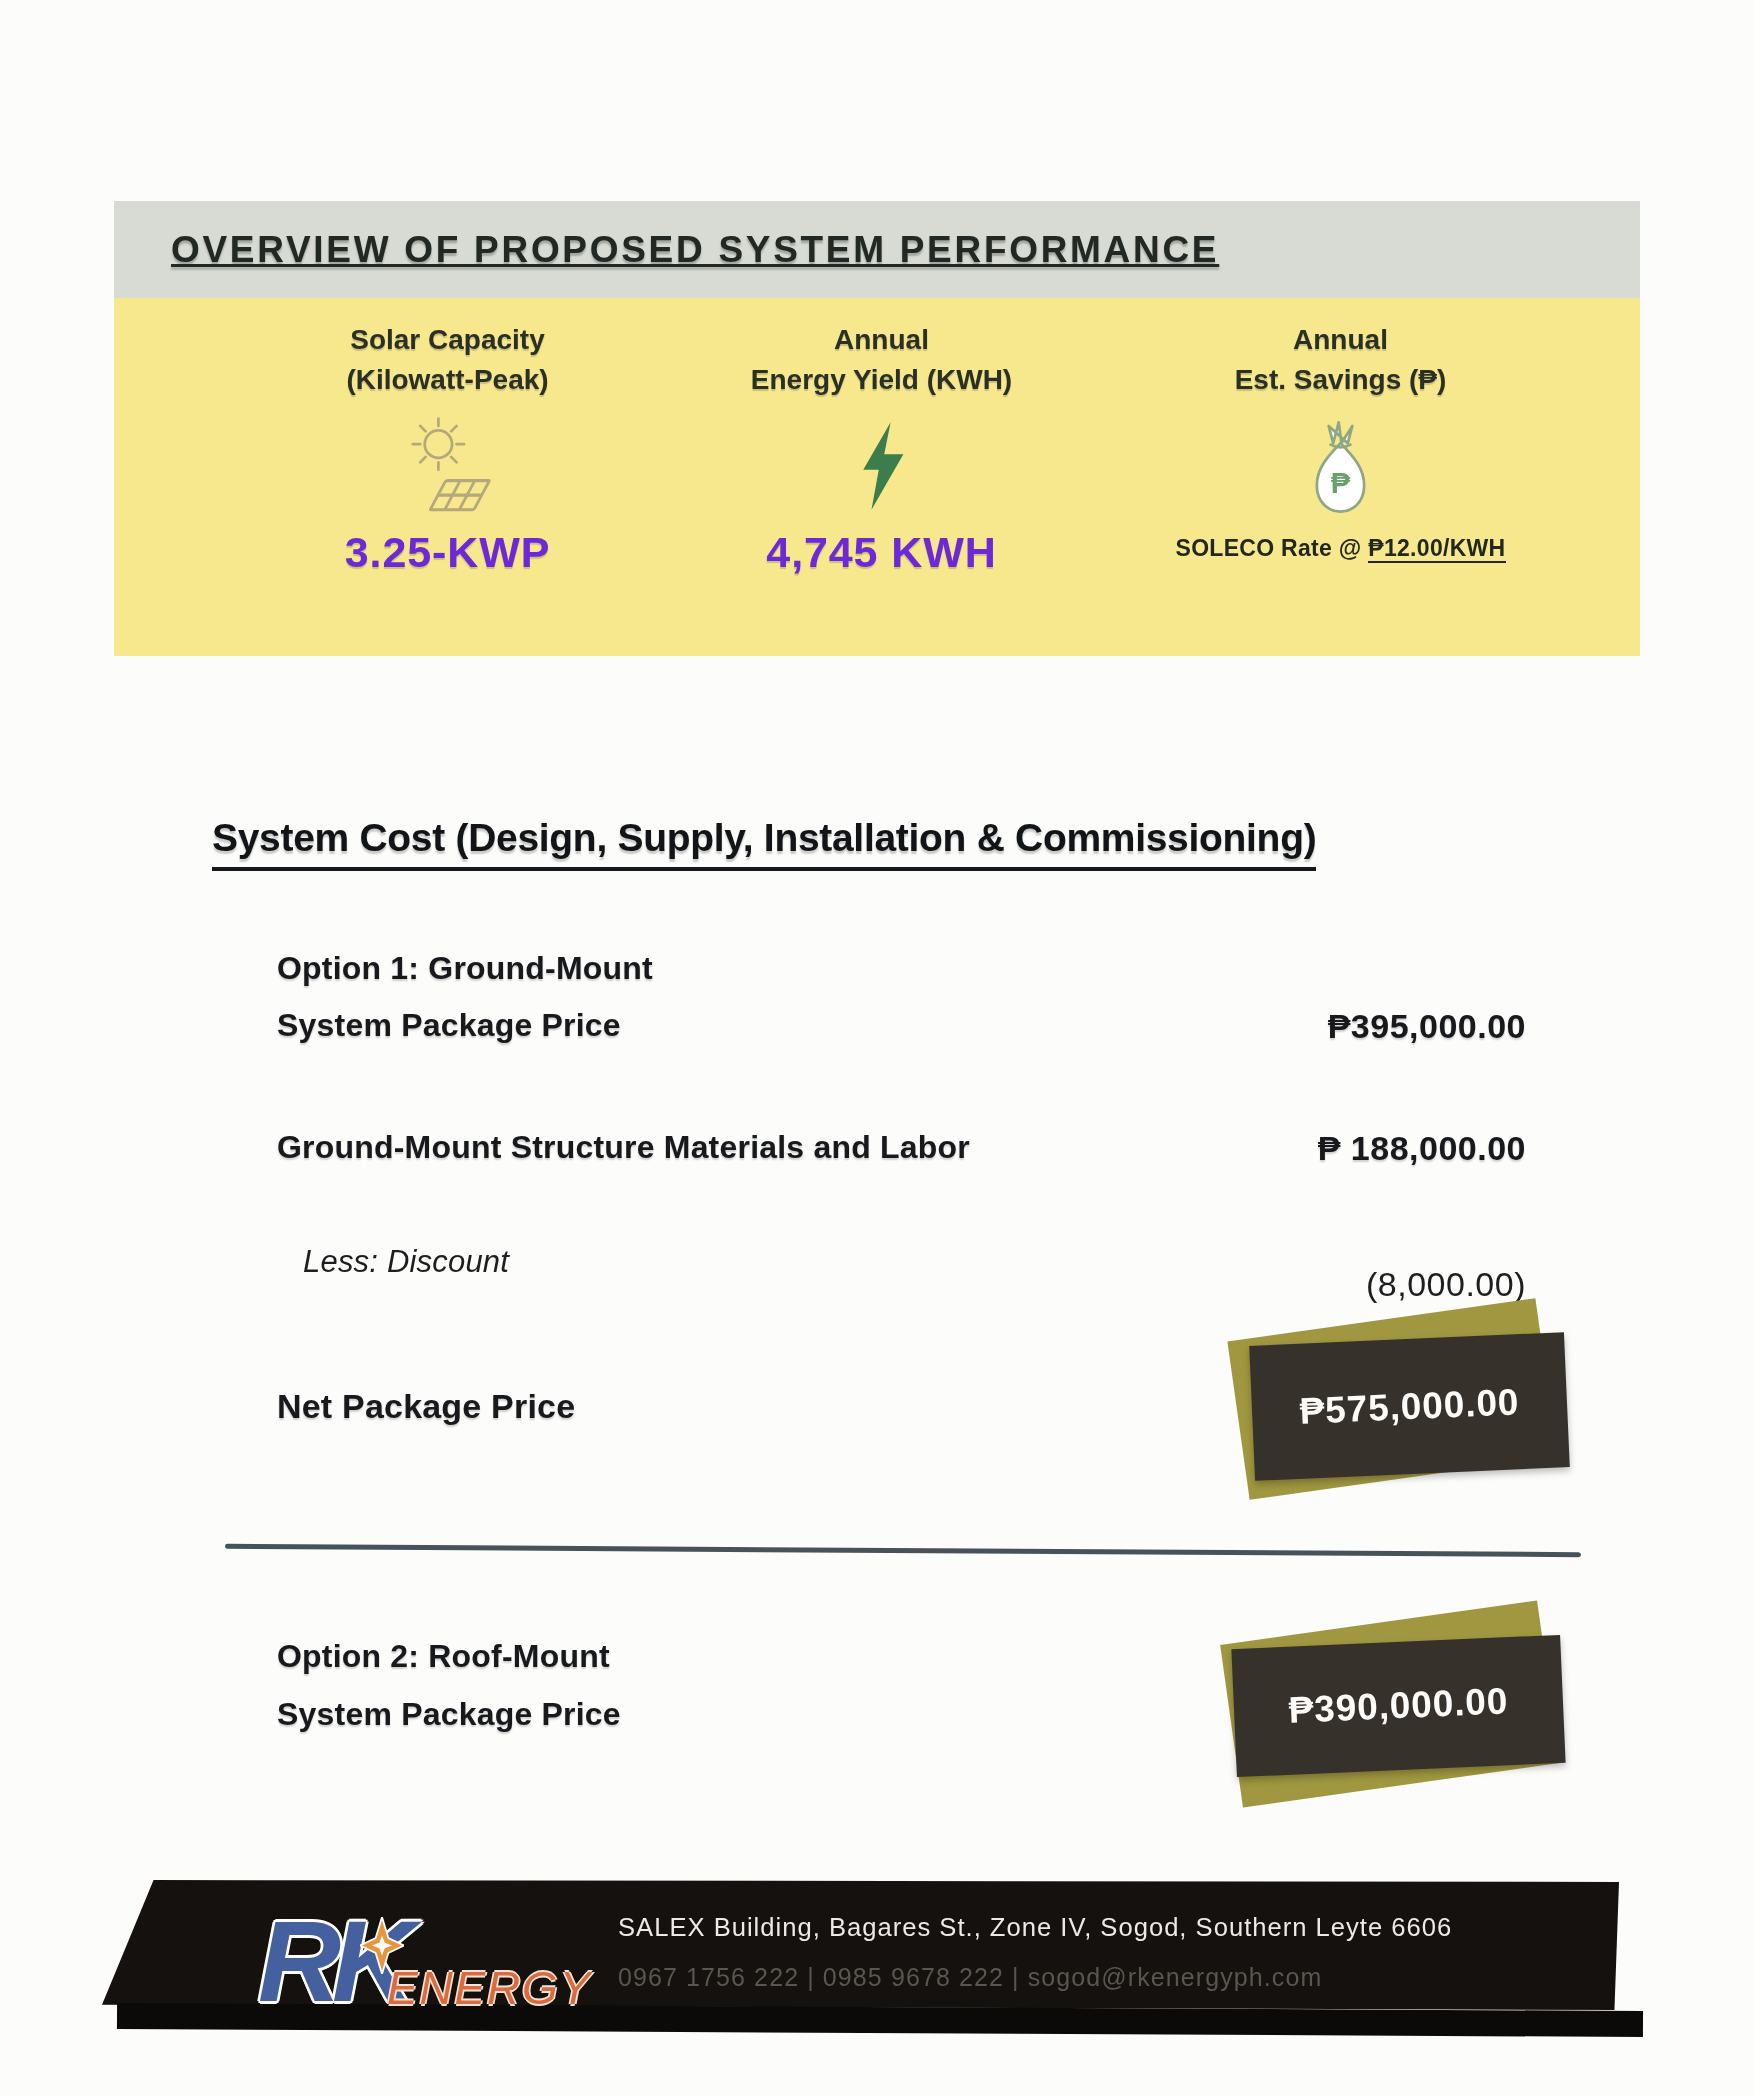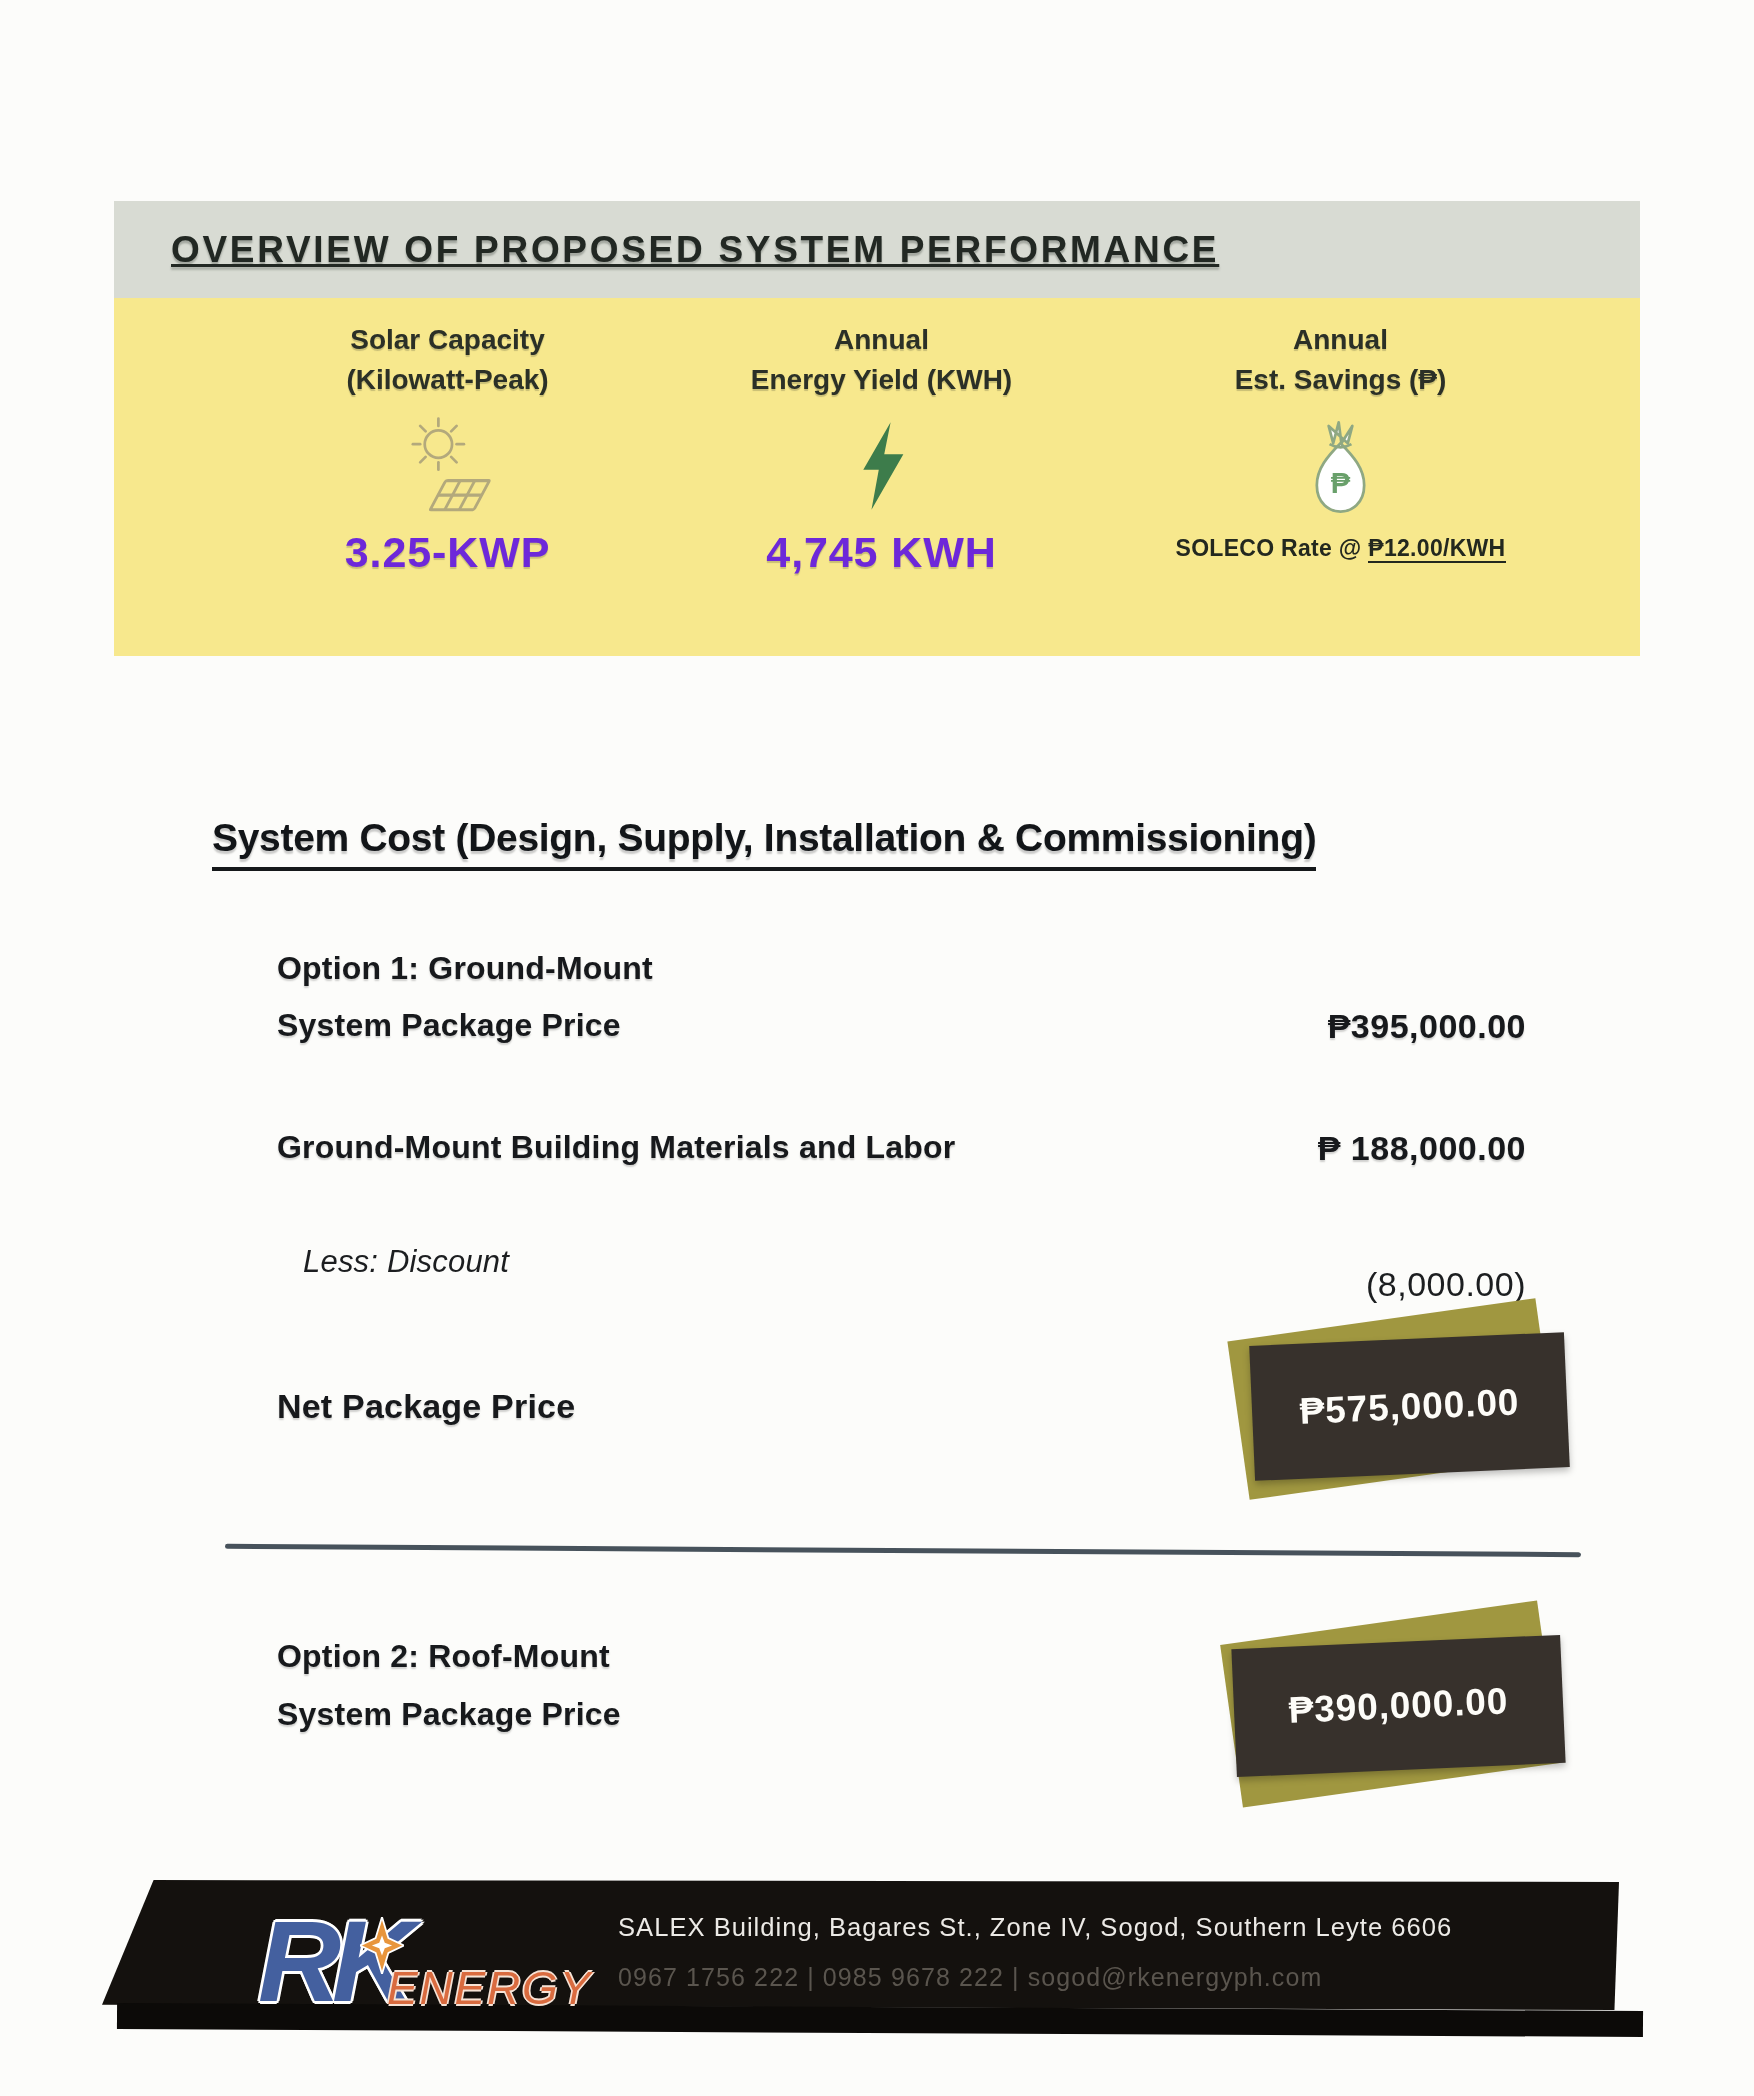--- a/index.html
+++ b/index.html
@@ -145,21 +145,21 @@
       </div>
     </div>
   </div>
 
   <div class="sc-heading">System Cost (Design, Supply, Installation &amp; Commissioning)</div>
 
   <div class="lbl" style="top:950px;">Option 1: Ground-Mount</div>
   <div class="lbl" style="top:1007px;">System Package Price</div>
   <div class="val" style="top:1007px;">₱395,000.00</div>
 
-  <div class="lbl" style="top:1129px;">Ground-Mount Building Materials and Labor</div>
+  <div class="lbl" style="top:1129px;">Ground-Mount Structure Materials and Labor</div>
   <div class="val" style="top:1129px;">₱ 188,000.00</div>
 
   <div class="lbl lbl-italic" style="top:1244px;">Less: Discount</div>
   <div class="val val-plain" style="top:1243px;margin-top:22px;">(8,000.00)</div>
 
   <div class="lbl" style="top:1387px; font-size:34px;">Net Package Price</div>
 
   <div class="badge" style="left:1211px; top:1323px; width:370px; height:178px;">
     <div class="badge-olive" style="left:25.6px; top:-3.7px; width:311px; height:160px;"></div>
     <div class="badge-dark" style="left:41px; top:16.4px; width:315px; height:135px;">

